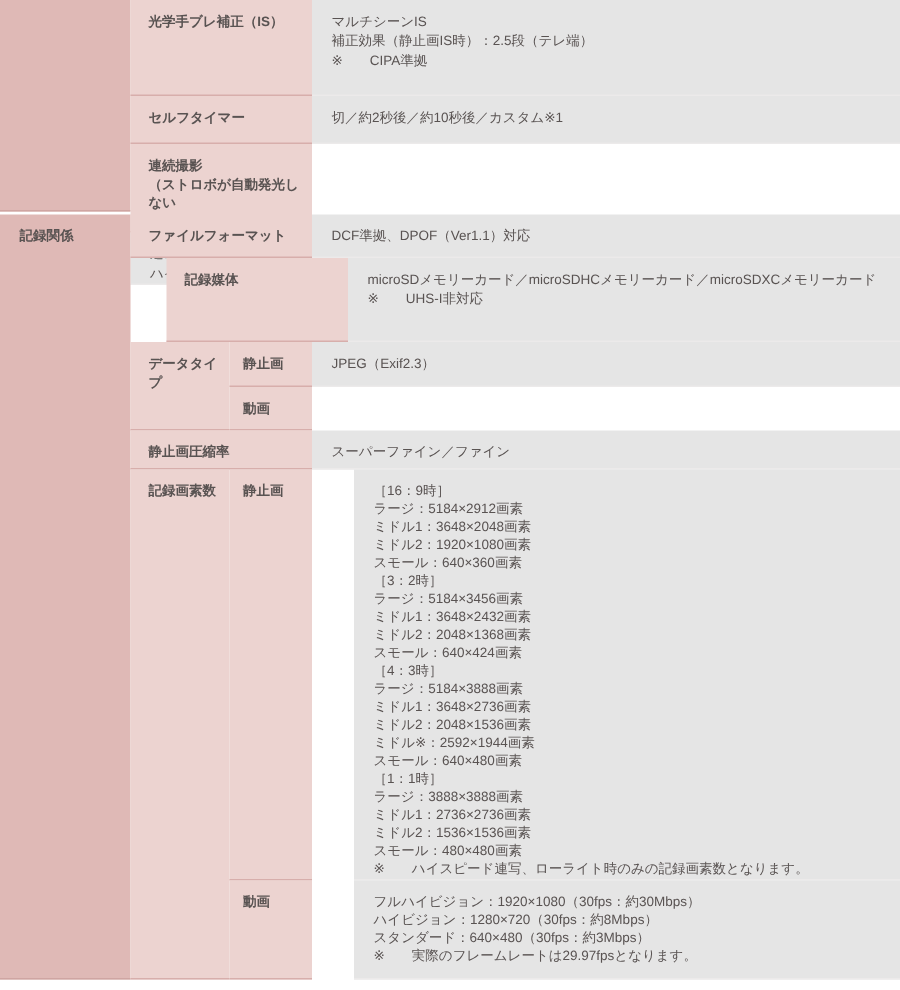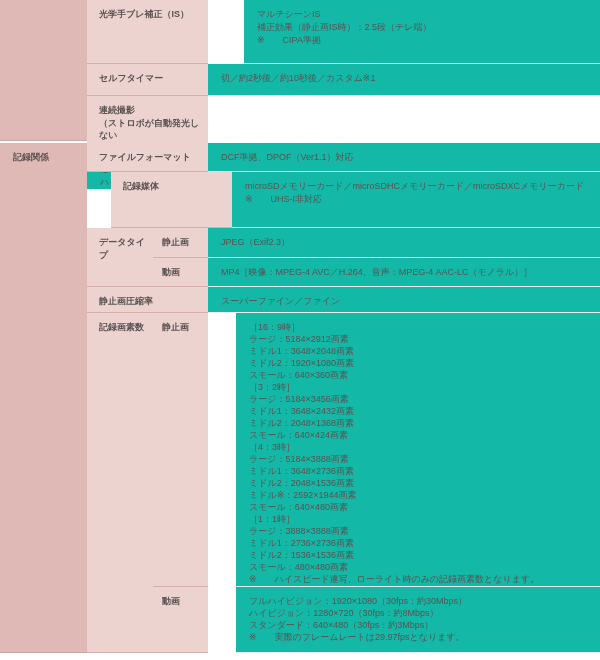--- a/index.html
+++ b/index.html
@@ -27,29 +27,29 @@
   }
   .lbl.narrow{width:66px;}
   .sub{
     width:55px;box-sizing:border-box;flex:none;
     background:#ecd3d0;border-bottom:1px solid #d7aeab;
     padding:8px 4px 10px 9px;font-size:9px;font-weight:bold;line-height:12.6px;
     white-space:pre-line;
   }
   .val{
     flex:1;box-sizing:border-box;min-width:0;
-    background:#14b8a6;border-bottom:1px solid #eceaea;
+    background:#e5e5e5;border-bottom:1px solid #eceaea;
     padding:8px 10px 0 13px;font-size:9px;line-height:13px;
     white-space:pre-line;
   }
   .val.dense{line-height:12px;margin-left:28px;}
   .subrows{flex:1;display:flex;flex-direction:column;min-width:0;}
   .subrow{display:flex;box-sizing:border-box;min-width:0;}
   
-  .h64{height:64px;gap:36px;} .h32{height:32px;} .h45{height:45px;flex-direction:column;}
+  .h64{height:64px;} .h32{height:32px;} .h45{height:45px;flex-direction:column;}
   .h29{height:29px;} .h56{height:56px;margin-left:24px;} .h30{height:30px;}
   .h26{height:26px;} .h274{height:274px;} .h66{height:66px;}
   .g59{height:59px;justify-content:space-between;} .g340{height:340px;}
 </style>
 </head>
 <body>
 
 <div class="spec-table">
 
   <div class="section gap-after">
@@ -92,21 +92,20 @@
 
       <div class="row g59">
         <div class="lbl narrow">データタイプ</div>
         <div class="subrows">
           <div class="subrow h30">
             <div class="sub">静止画</div>
             <div class="val">JPEG（Exif2.3）</div>
           </div>
           <div class="subrow h29">
             <div class="sub">動画</div>
-            <div class="val">MP4［映像：MPEG-4 AVC／H.264、音声：MPEG-4 AAC-LC（モノラル）］</div>
           </div>
         </div>
       </div>
 
       <div class="row h26">
         <div class="lbl">静止画圧縮率</div>
         <div class="val">スーパーファイン／ファイン</div>
       </div>
 
       <div class="row g340">

